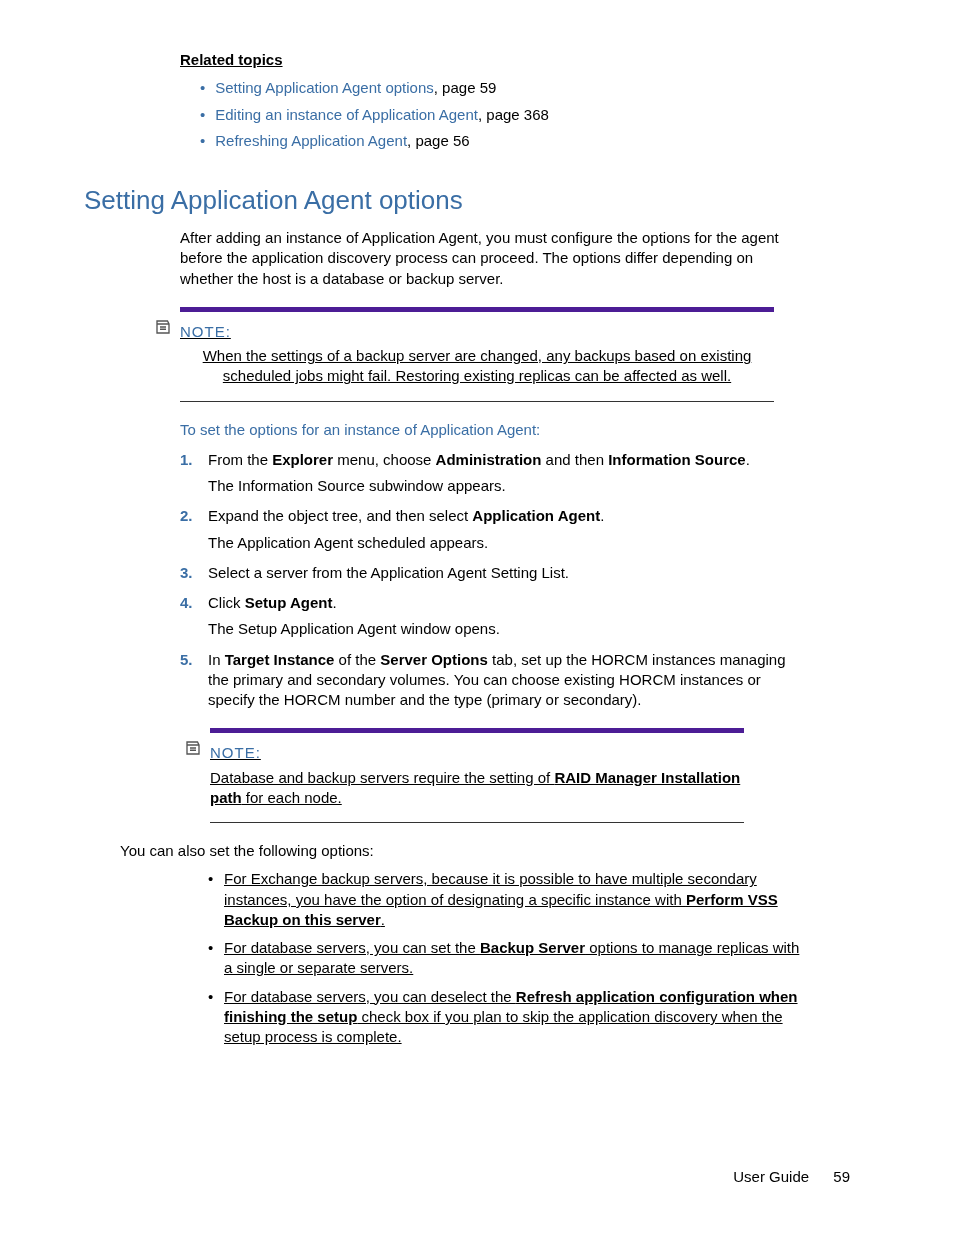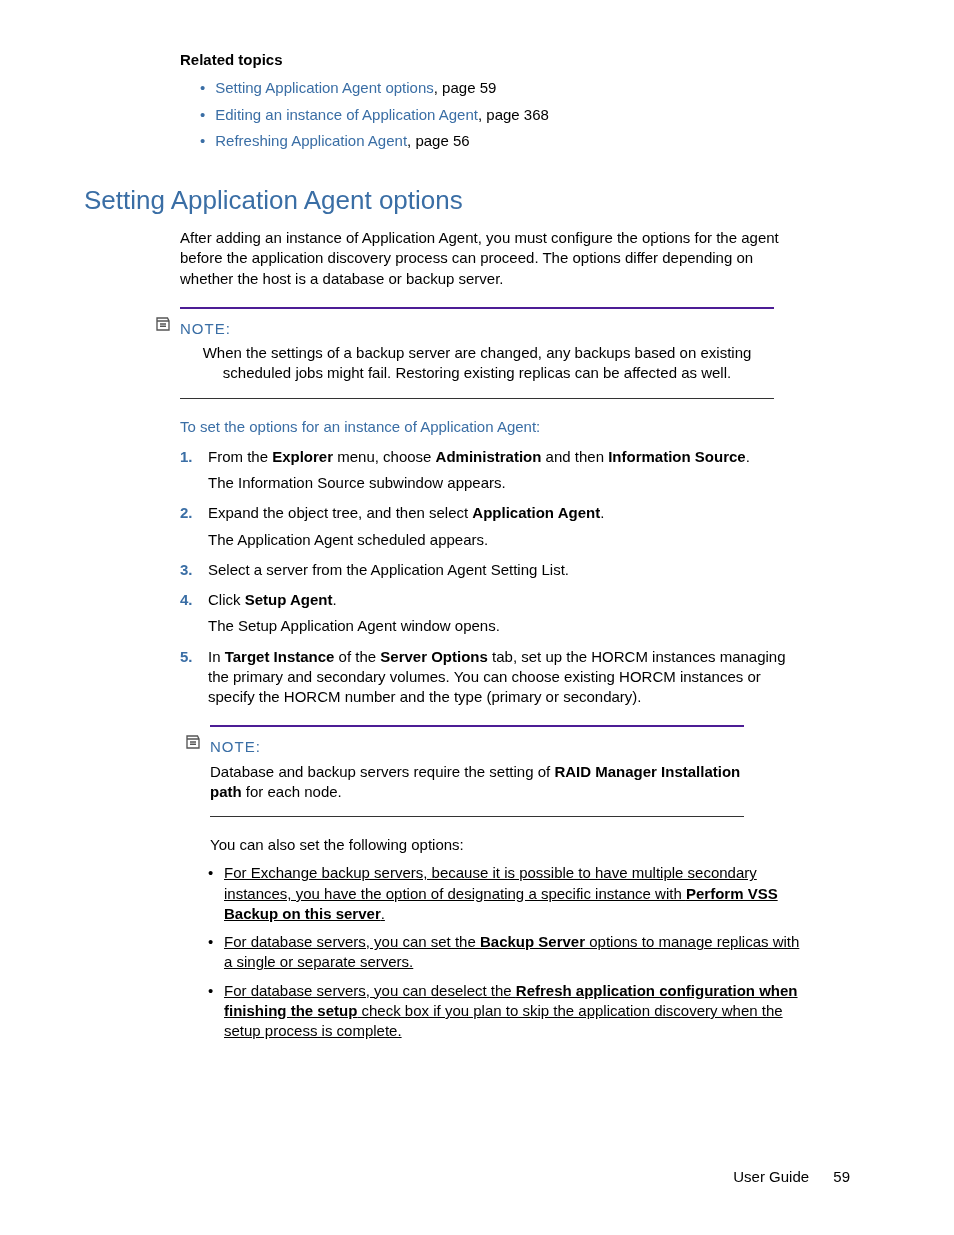--- a/index.html
+++ b/index.html
@@ -15,40 +15,41 @@
     line-height: 1.35;
   }
   .page {
     padding: 50px 120px 40px 120px;
     box-sizing: border-box;
     width: 954px;
     height: 1235px;
     position: relative;
   }
   .related-block { margin-left: 60px; }
-  .related-title { font-weight: bold; }
+  .related-title { font-weight: bold; text-decoration: underline; }
   ul.related { list-style: none; padding: 0; margin: 8px 0 0 0; }
   ul.related li { margin: 6px 0 6px 20px; }
   ul.related li::before { content: "•"; color: #3a6ea5; margin-right: 10px; }
   a.link { color: #3a6ea5; text-decoration: none; }
   h1.sec-title {
     color: #3a6ea5;
     font-weight: normal;
     font-size: 26px;
     margin: 32px 0 10px -36px;
     font-family: Arial, Helvetica, sans-serif;
   }
   .body-indent { margin-left: 60px; margin-right: 30px; }
-  .body-indent2 { margin-left: 90px; margin-right: 60px; }
+  .body-indent2 { margin-right: 60px; }
   .note-block {
     margin: 18px 60px 18px 60px;
-    border-top: 2px solid #4c1d95;
+    border-top: 5px solid #4c1d95;
     border-bottom: 1px solid #333;
     padding: 10px 0 14px 0;
     position: relative;
+    text-decoration: underline;
   }
   .note-block.inner {
     margin-left: 90px;
     margin-right: 90px;
   }
   .note-label {
     color: #3a6ea5;
     font-size: 15px;
     letter-spacing: 1px;
   }

